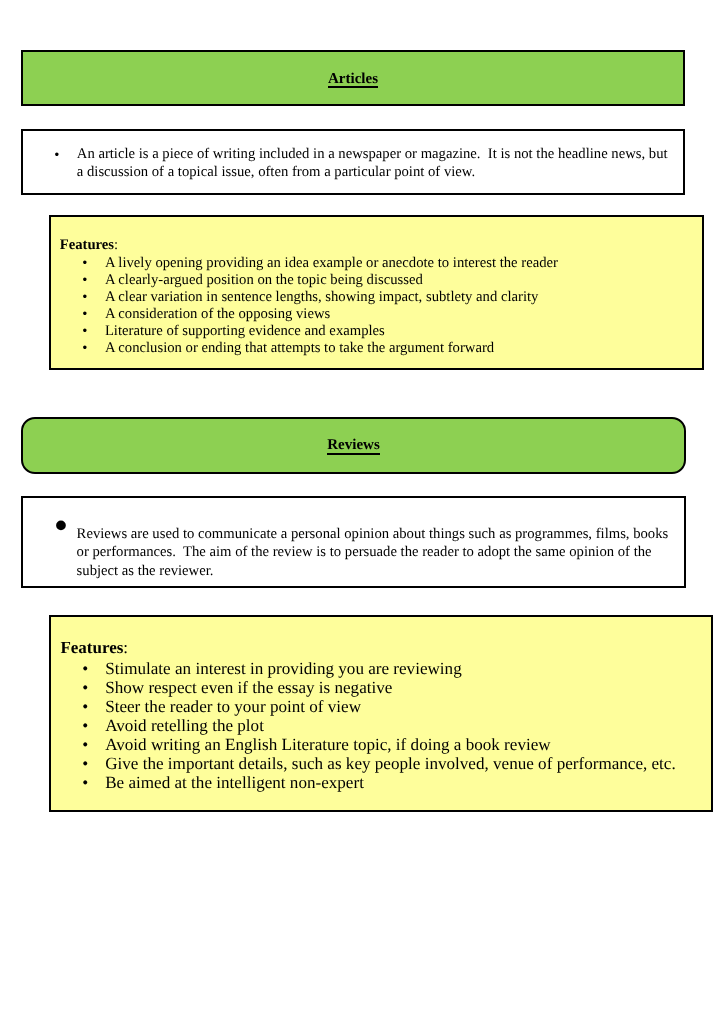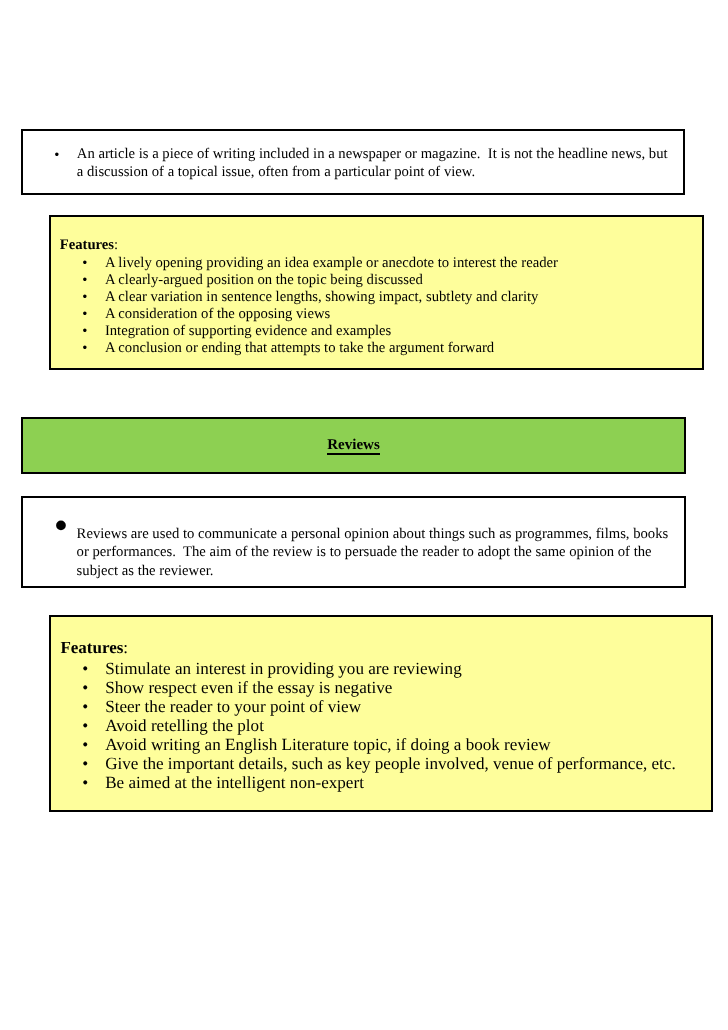--- a/index.html
+++ b/index.html
@@ -57,21 +57,21 @@
     left: 0;
     top: 0;
     text-align: center;
   }
   .bullet-text { display: block; white-space: pre-wrap; }
 
   
   #box-articles-heading { left: 21px;  top: 50px;  width: 664px; height: 56px; }
   #box-articles-desc    { left: 21px;  top: 129px; width: 664px; height: 66px; }
   #box-articles-features{ left: 21px;  top: 214.7px; width: 655.3px; height: 155px; }
-  #box-reviews-heading  { left: 21px;  top: 417px; width: 665px; height: 57px; }
+  #box-reviews-heading  { left: 21px;  top: 417px; width: 665px; height: 57px; border-radius: 14px; }
   #box-reviews-desc     { left: 21px;  top: 496px; width: 665px; height: 92px; }
   #box-reviews-features { left: 21px;  top: 615px; width: 664px; height: 197px; }
 
   #box-articles-heading .heading,
   #box-reviews-heading .heading {
     font-size: 15px;
     line-height: 15px;
     position: absolute;
     left: 0; right: 0;
   }
@@ -162,20 +162,23 @@
     width: auto;
     text-align: left;
     line-height: 19px;
   }
 </style>
 </head>
 <body>
 
 <div class="page">
 
+  <div class="box green" id="box-articles-heading">
+    <div class="heading"><span>Articles</span></div>
+  </div>
 
   <div class="box" id="box-articles-desc">
     <div class="desc-row bullet-row">
       <span class="bullet-mark">•</span>
       <span class="bullet-text">An article is a piece of writing included in a newspaper or magazine.  It is not the headline news, but a discussion of a topical issue, often from a particular point of view.</span>
     </div>
   </div>
 
   <div class="box yellow" id="box-articles-features">
     <div class="features-title"><span>Features</span><span class="colon">:</span></div>
@@ -191,21 +194,21 @@
         <div class="bullet-row">
           <span class="bullet-mark">•</span>
           <span class="bullet-text">A clear variation in sentence lengths, showing impact, subtlety and clarity</span>
         </div>
         <div class="bullet-row">
           <span class="bullet-mark">•</span>
           <span class="bullet-text">A consideration of the opposing views</span>
         </div>
         <div class="bullet-row">
           <span class="bullet-mark">•</span>
-          <span class="bullet-text">Integration of supporting evidence and examples</span>
+          <span class="bullet-text">Literature of supporting evidence and examples</span>
         </div>
         <div class="bullet-row">
           <span class="bullet-mark">•</span>
           <span class="bullet-text">A conclusion or ending that attempts to take the argument forward</span>
         </div>
       </div>
   </div>
 
   <div class="box green" id="box-reviews-heading">
     <div class="heading"><span>Reviews</span></div>

